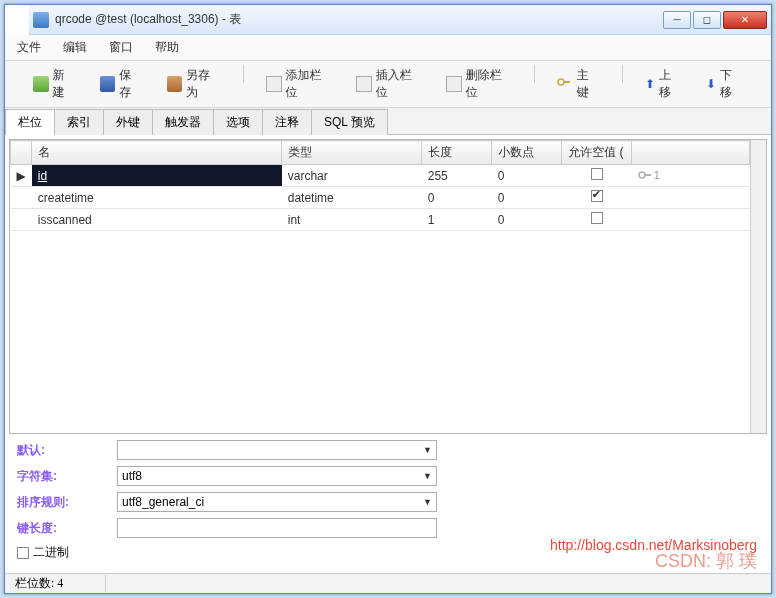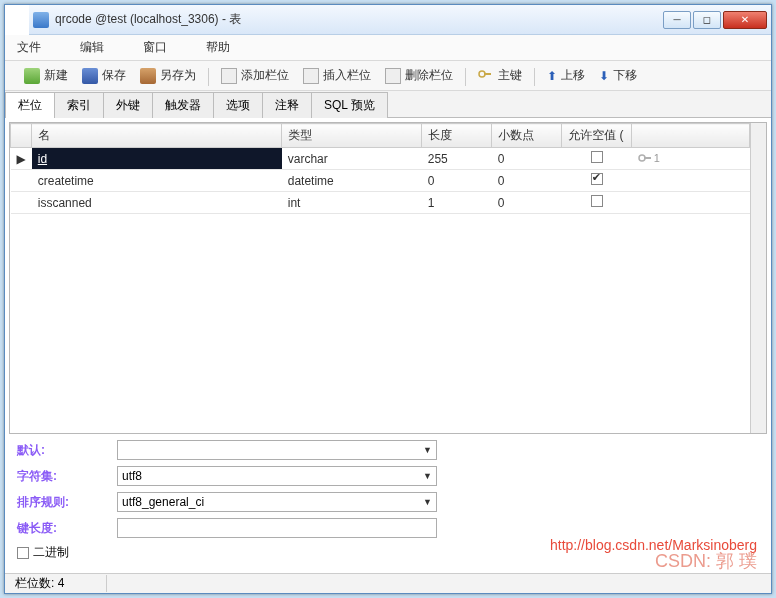--- a/index.html
+++ b/index.html
@@ -4,23 +4,23 @@
 <style>
   * { box-sizing: border-box; font-family: "Microsoft YaHei", Tahoma, sans-serif; font-size: 12px; }
   body { margin: 0; background: #c7dff2; padding: 4px; }
   .window { width: 768px; height: 590px; background: #fff; border: 1px solid #5a8bbf; box-shadow: 0 0 3px rgba(0,0,0,.4); display: flex; flex-direction: column; }
   .titlebar { height: 30px; background: linear-gradient(#f3f8fe,#d9e7f8); display: flex; align-items: center; padding: 0 4px; border-bottom: 1px solid #b8cee6; margin-left: 24px; }
   .title-icon { width: 16px; height: 16px; background: linear-gradient(#7fb1e8,#3a78c9); border-radius: 2px; margin-right: 6px; }
   .title-text { flex: 1; color: #333; }
   .winbtns { display: flex; gap: 2px; }
   .winbtn { width: 28px; height: 18px; border: 1px solid #7a9ec5; background: linear-gradient(#f6fbff,#d3e5f7); border-radius: 2px; display:flex; align-items:center; justify-content:center; font-size:10px; color:#333; }
   .winbtn.close { background: linear-gradient(#f08070,#c83020); color:#fff; border-color:#8a2a1a; width:44px; }
-  .menubar { padding: 4px 12px; display:flex; gap:39px; border-bottom:1px solid #d9d9d9; background:#fafafa; }
+  .menubar { padding: 4px 12px; display:flex; gap:22px; border-bottom:1px solid #d9d9d9; background:#fafafa; }
   .menubar span { color:#333; cursor:default; }
-  .toolbar { padding: 4px 17px; display:flex; align-items:flex-end; gap:10px; border-bottom:1px solid #d9d9d9; background:#f7f7f7; }
+  .toolbar { padding: 4px 26px; display:flex; align-items:flex-start; gap:20px; border-bottom:1px solid #d9d9d9; background:#f7f7f7; }
   .tbtn { display:flex; align-items:center; gap:4px; color:#333; cursor:default; padding:2px 2px; }
   .tbtn .ic { width:16px; height:16px; display:inline-block; }
   .sep { width:1px; height:18px; background:#ccc; }
   .tabs { display:flex; border-bottom:1px solid #bcbcbc; background:#f3f3f3; }
   .tab { padding:4px 12px; border:1px solid #bcbcbc; border-bottom:none; margin-right:-1px; background:#eee; position:relative; top:1px; cursor:default; }
   .tab.active { background:#fff; }
   .content { flex:1; display:flex; flex-direction:column; padding:4px; overflow:hidden; }
   .grid-wrap { border:1px solid #b8b8b8; flex:1; position:relative; display:flex; }
   .grid-inner { flex:1; overflow:hidden; }
   table.grid { border-collapse:collapse; width:100%; }
@@ -35,21 +35,21 @@
   .props { padding:6px 8px 2px 8px; }
   .prow { display:flex; align-items:center; margin-bottom:6px; }
   .plabel { width:100px; color:#8b5cf6;font-weight:bold; }
   .pfield { flex:0 0 320px; display:flex; }
   .combo { flex:1; height:20px; border:1px solid #adadad; background:#fff; padding:1px 4px; display:flex; align-items:center; justify-content:space-between; }
   .combo .arr { font-size:9px; color:#333; }
   .txt { flex:1; height:20px; border:1px solid #adadad; background:#fff; padding:1px 4px; }
   .dots { width:22px; height:20px; border:1px solid #adadad; background:#f2f2f2; margin-left:4px; display:flex; align-items:center; justify-content:center; }
   .pcheck { display:flex; align-items:center; gap:4px; }
   .statusbar { height:20px; border-top:1px solid #ccc; background:#f3f3f3; display:flex; align-items:center; padding:0 8px; }
-  .statusbar .cell { border-right:1px solid #ccc; padding:0 42px 0 2px; }
+  .statusbar .cell { border-right:1px solid #ccc; padding:0 42px 0 2px;font-family:Liberation Serif, serif; }
   .watermark1 { position:absolute; right:14px; bottom:40px; color:#e84a3a; font-size:14px; pointer-events:none; }
   .watermark2 { position:absolute; right:14px; bottom:20px; color:#e88a7a; font-size:18px; pointer-events:none; opacity:.85; }
   .arrow-up { color:#2b5fb8; }
   .arrow-down { color:#2b5fb8; }
   .keysvg { width:14px; height:10px; }
 </style>
 </head>
 <body>
 
 <div class="window" style="position:relative;">

